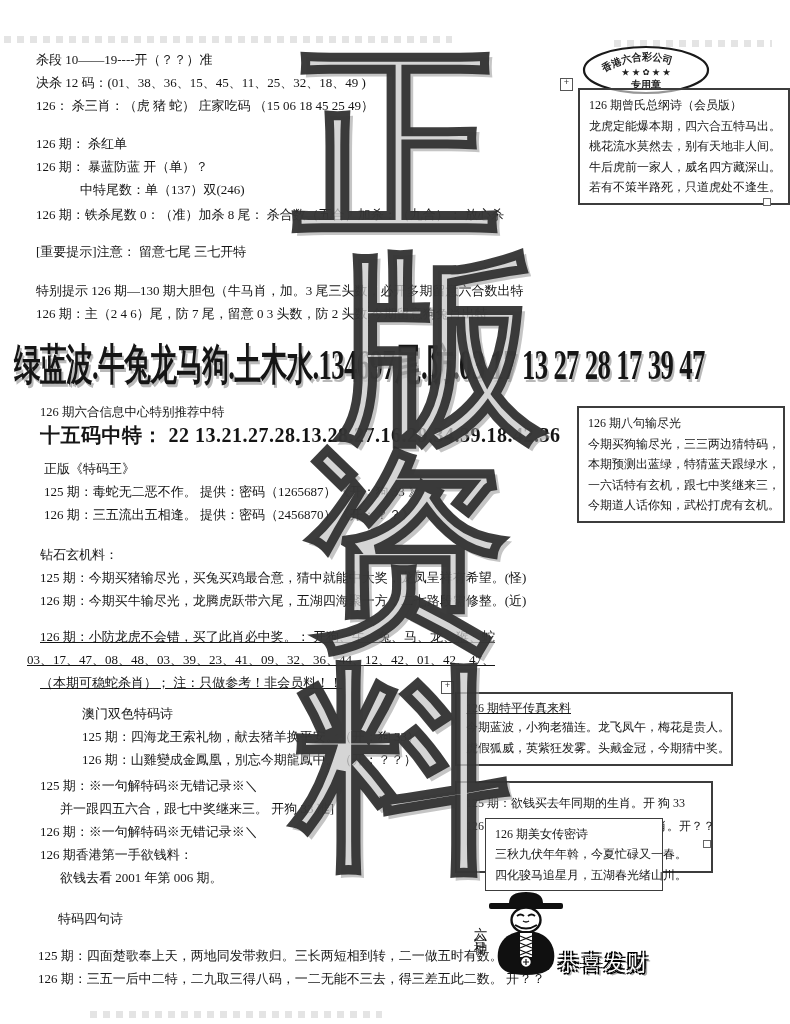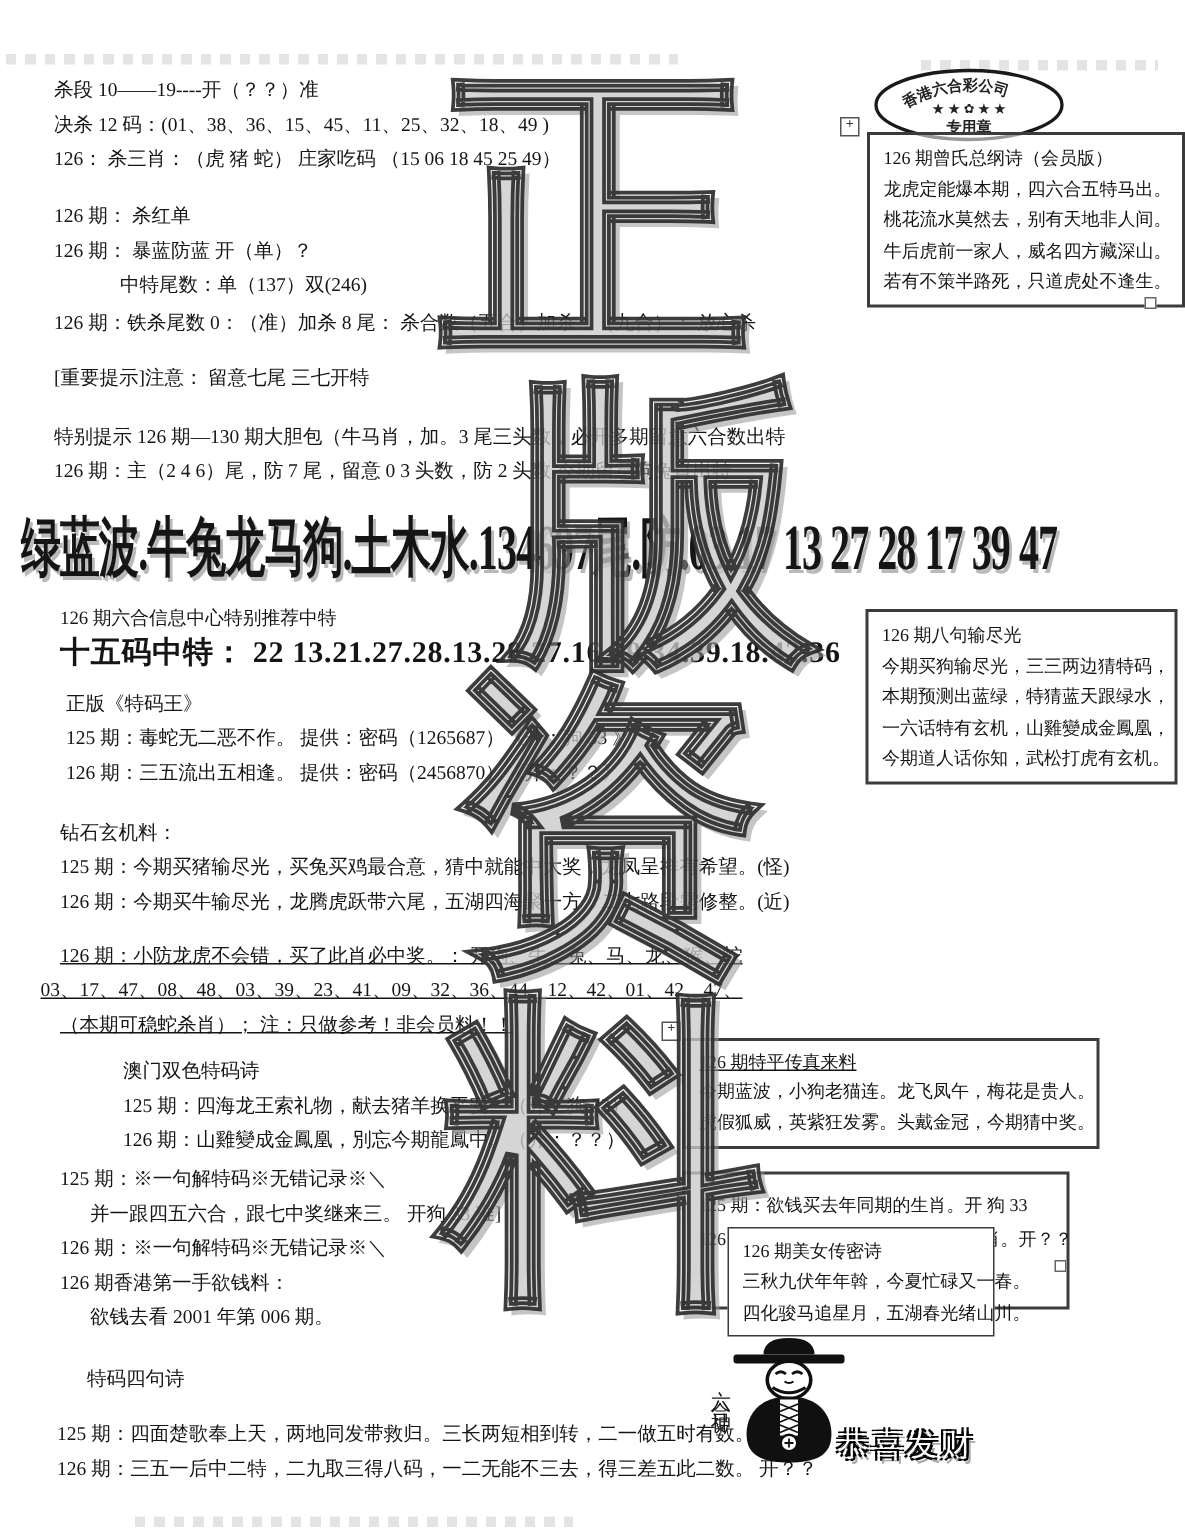--- a/index.html
+++ b/index.html
@@ -151,21 +151,21 @@
       <div class="line">牛后虎前一家人，威名四方藏深山。</div>
       <div class="line">若有不策半路死，只道虎处不逢生。</div>
     </div>
 </div>
 
 <div class="box" id="box-baju" style="left:577px;top:406px;width:186px;">
   <div class="box-title">126 期八句输尽光</div>
   <div>
       <div class="line">今期买狗输尽光，三三两边猜特码，</div>
       <div class="line">本期预测出蓝绿，特猜蓝天跟绿水，</div>
-      <div class="line">一六话特有玄机，山雞變成金鳳凰，</div>
+      <div class="line">一六话特有玄机，跟七中奖继来三，</div>
       <div class="line">今期道人话你知，武松打虎有玄机。</div>
     </div>
 </div>
 
 <div class="box" id="box-teping" style="left:455px;top:692px;width:256px;line-height:19px;">
   <div class="box-title" style="height:19px;text-decoration:underline;">126 期特平传真来料</div>
   <div>
       <div class="line">今期蓝波，小狗老猫连。龙飞凤午，梅花是贵人。</div>
       <div class="line">虎假狐威，英紫狂发雾。头戴金冠，今期猜中奖。</div>
     </div>

